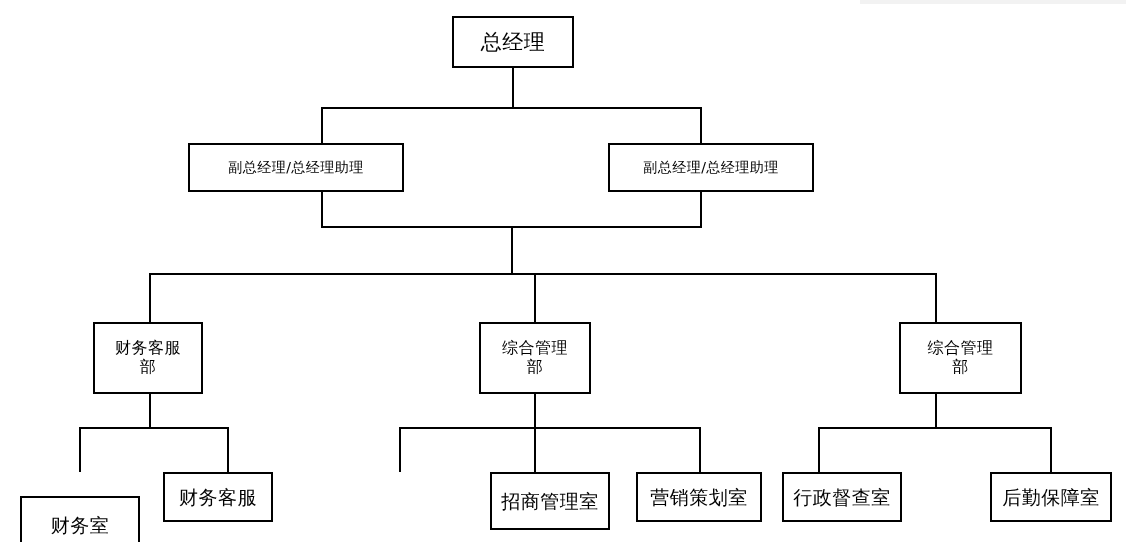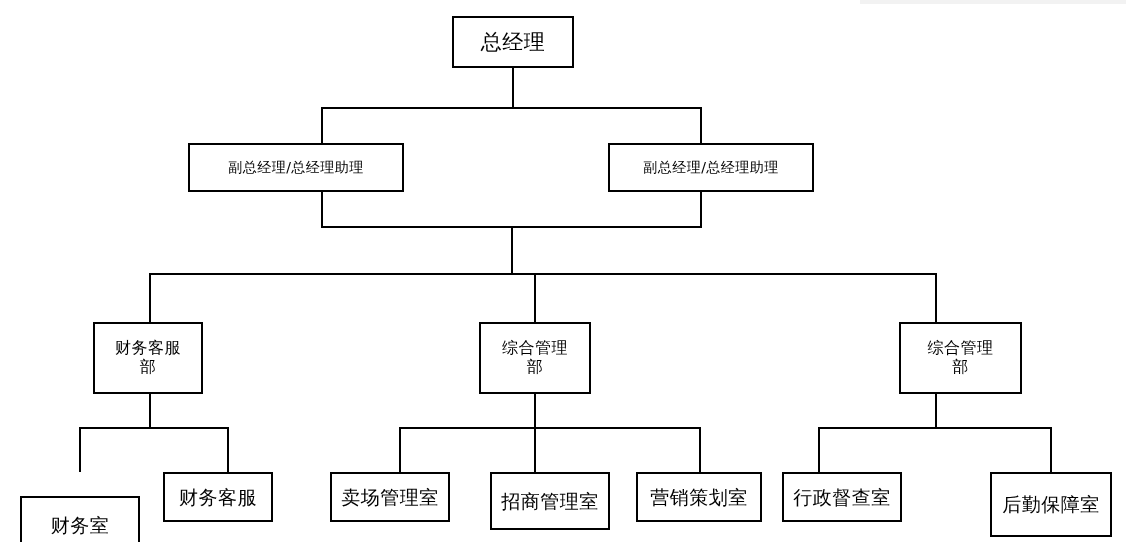--- a/index.html
+++ b/index.html
@@ -115,29 +115,26 @@
   <div class="line h" style="left:818px; top:427px; width:234px;"></div>
   <div class="line v" style="left:818px; top:427px; height:45px;"></div>
   <div class="line v" style="left:1050px; top:427px; height:45px;"></div>
 
   <div class="node lvl4" style="left:20px; top:496px; width:120px; height:58px;">
     <span class="label">财务室</span>
   </div>
   <div class="node lvl4" style="left:163px; top:472px; width:110px; height:50px;">
     <span class="label">财务客服</span>
   </div>
-  <div class="node lvl4" style="left:330px; top:472px; width:120px; height:50px;">
-    <span class="label">卖场管理室</span>
-  </div>
   <div class="node lvl4" style="left:490px; top:472px; width:120px; height:58px;">
     <span class="label">招商管理室</span>
   </div>
   <div class="node lvl4" style="left:636px; top:472px; width:126px; height:50px;">
     <span class="label">营销策划室</span>
   </div>
   <div class="node lvl4" style="left:782px; top:472px; width:120px; height:50px;">
     <span class="label">行政督查室</span>
   </div>
-  <div class="node lvl4" style="left:990px; top:472px; width:122px; height:65px;">
+  <div class="node lvl4" style="left:990px; top:472px; width:122px; height:50px;">
     <span class="label">后勤保障室</span>
   </div>
 
 </div>
 
 </body></html>

